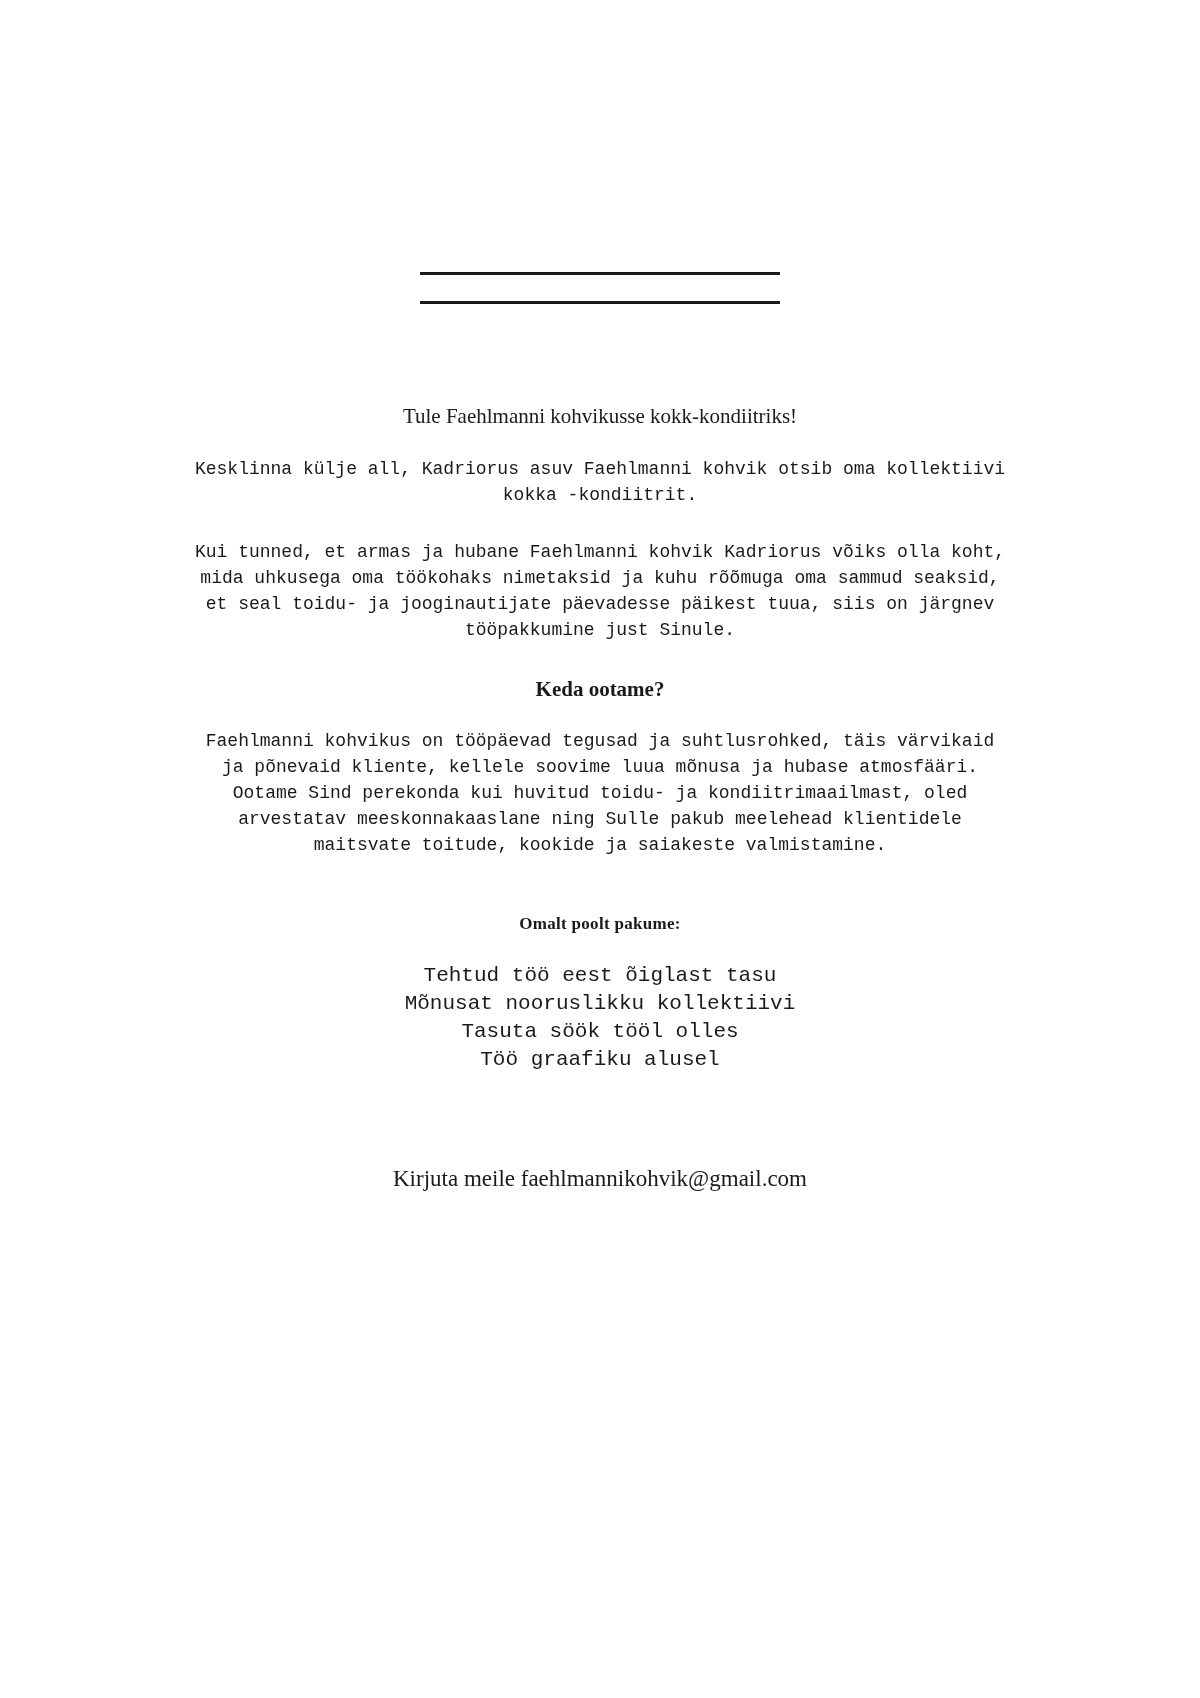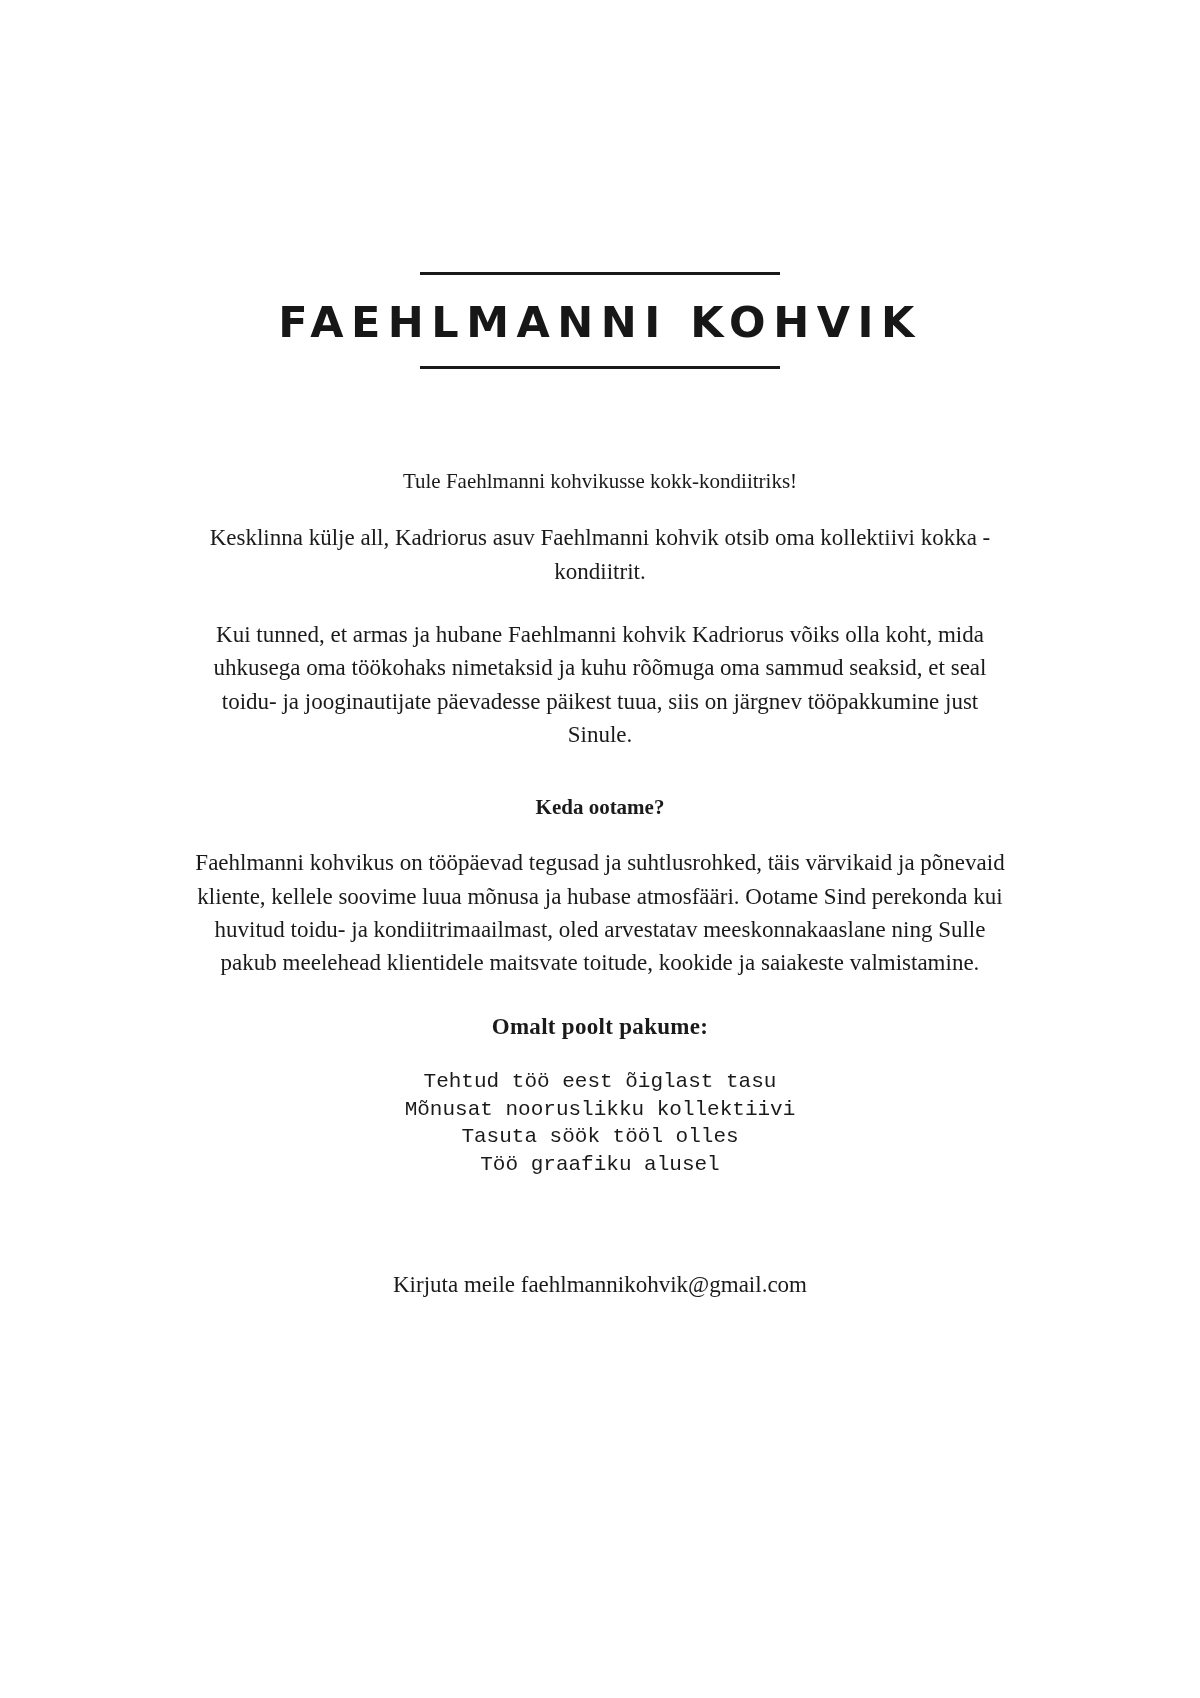--- a/index.html
+++ b/index.html
@@ -56,37 +56,38 @@
   }
 
   .lead {
     margin-top: 98px;
     font-weight: 400;
     font-size: 21px;
     line-height: 1.35;
   }
 
   p.para {
-    font-size: 23px;
+    font-size: 18px;
     line-height: 1.45;
     margin: 26px 0 0 0;
+    font-family: Liberation Mono, monospace;
   }
 
   p.para.tight { margin-top: 30px; }
 
   .heading {
     font-weight: 700;
     font-size: 21px;
-    margin-top: 44px;
+    margin-top: 34px;
   }
 
   .offer-heading {
     font-weight: 700;
-    font-size: 23px;
-    margin-top: 34px;
+    font-size: 17px;
+    margin-top: 56px;
     letter-spacing: 0.3px;
   }
 
   .offer-list {
     list-style: none;
     margin: 28px 0 0 0;
     padding: 0;
   }
   .offer-list li {
     font-size: 21px;
@@ -99,21 +100,20 @@
     font-size: 23px;
   }
 </style>
 </head>
 <body>
 
 <div class="page">
 
   <div class="logo-block">
     <div class="logo-rule top"></div>
-    <div class="logo-title">FAEHLMANNI KOHVIK</div>
     <div class="logo-rule bottom"></div>
   </div>
 
   <div class="content">
 
     <div class="lead">Tule Faehlmanni kohvikusse kokk-kondiitriks!</div>
 
     <p class="para">Kesklinna külje all, Kadriorus asuv Faehlmanni kohvik otsib oma kollektiivi kokka -kondiitrit.</p>
 
     <p class="para tight">Kui tunned, et armas ja hubane Faehlmanni kohvik Kadriorus võiks olla koht, mida uhkusega oma töökohaks nimetaksid ja kuhu rõõmuga oma sammud seaksid, et seal toidu- ja jooginautijate päevadesse päikest tuua, siis on järgnev tööpakkumine just Sinule.</p>

